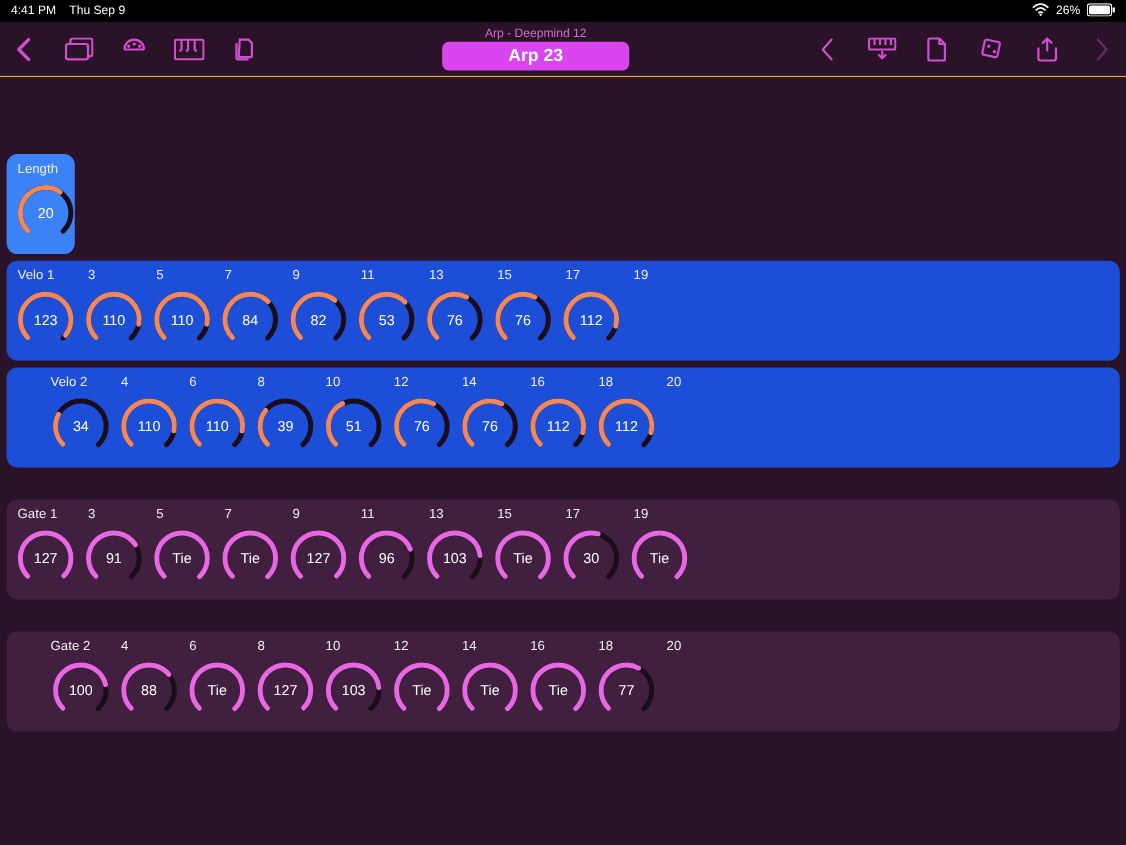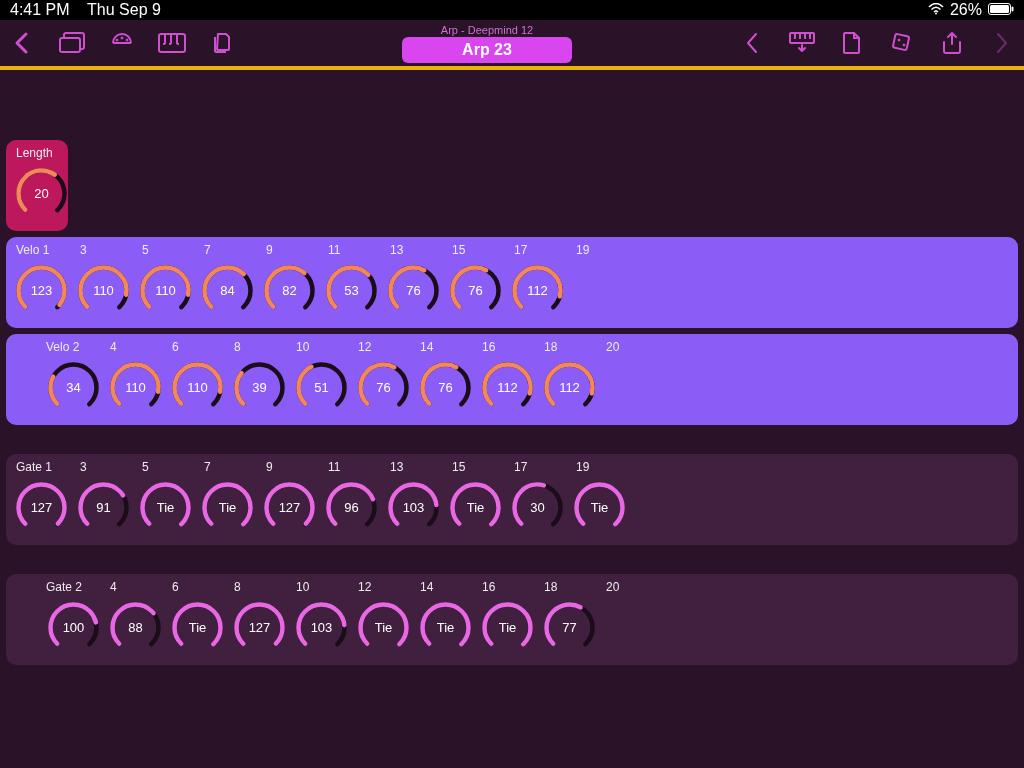--- a/index.html
+++ b/index.html
@@ -8,32 +8,32 @@
     background: #2a1228;
     color: #fff;
     font-family: -apple-system, "Helvetica Neue", Arial, sans-serif;
     overflow: hidden;
   }
   
   .status-bar {
     height: 20px;
     display: flex; align-items: center; justify-content: space-between;
     padding: 0 10px;
-    font-size: 16px; font-weight: 500;
+    font-size: 11px; font-weight: 500;
     background: #000;
   }
   .status-right { display: flex; align-items: center; gap: 6px; }
   .wifi-icon, .battery-icon { display: inline-block; vertical-align: middle; }
 
   
   .toolbar {
     height: 50px;
     display: flex; align-items: center;
     padding: 18px 8px;
-    border-bottom: 4px solid #eab308;
+    border-bottom: 1px solid #eab308;
   }
   .tb-left { display: flex; align-items: center; gap: 22px; flex: 0 0 auto; }
   .tb-center { flex: 1 1 auto; display: flex; flex-direction: column; align-items: center; gap: 1px; }
   .tb-right { display: flex; align-items: center; gap: 22px; flex: 0 0 auto; }
 
   .tb-icon {
     width: 28px; height: 28px;
     display: flex; align-items: center; justify-content: center;
     color: #d04fcf;
     cursor: pointer;
@@ -57,23 +57,23 @@
   .section {
     border-radius: 10px;
     padding: 6px 8px 10px 8px;
     margin-bottom: 6px;
     position: relative;
   }
   .section.length {
     display: inline-block;
     width: 62px;
   }
-  .sec-velo { background: #8b5cf6; }
+  .sec-velo { background: #1d4ed8; }
   .sec-gate { background: #411f3f; margin-top: 29px; }
-  .sec-length { background: #be185d; }
+  .sec-length { background: #3b82f6; }
 
   .section-head {
     display: flex;
     align-items: baseline;
     font-size: 12px;
     color: #eee;
     min-height: 16px;
     padding-left: 2px;
   }
   .section-title { width: 62px; flex: 0 0 62px; }

